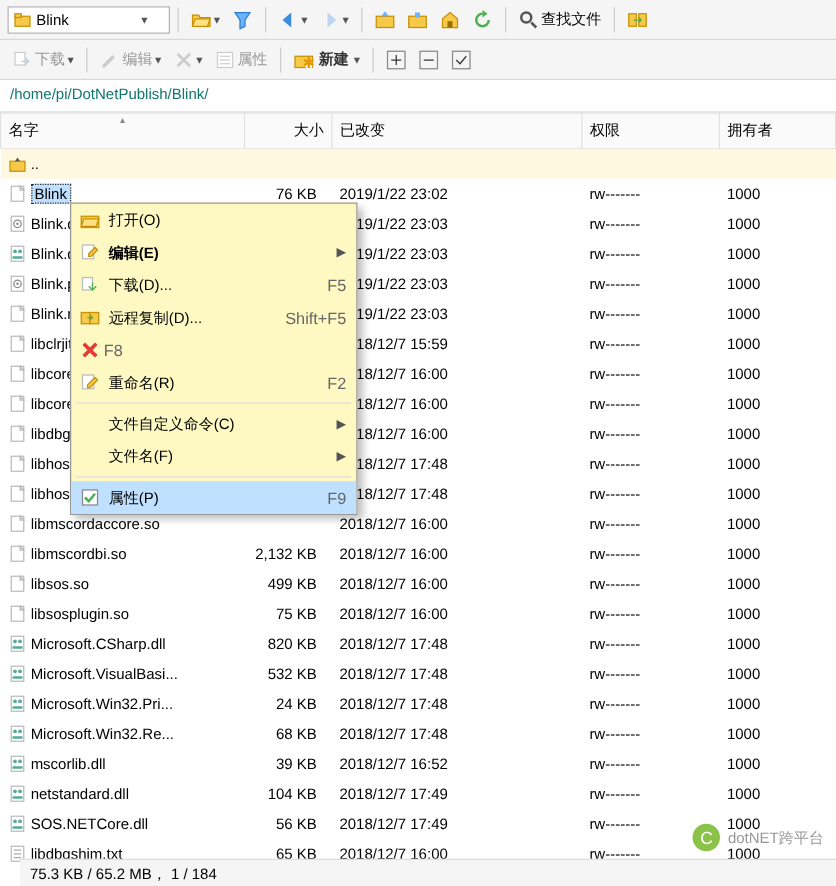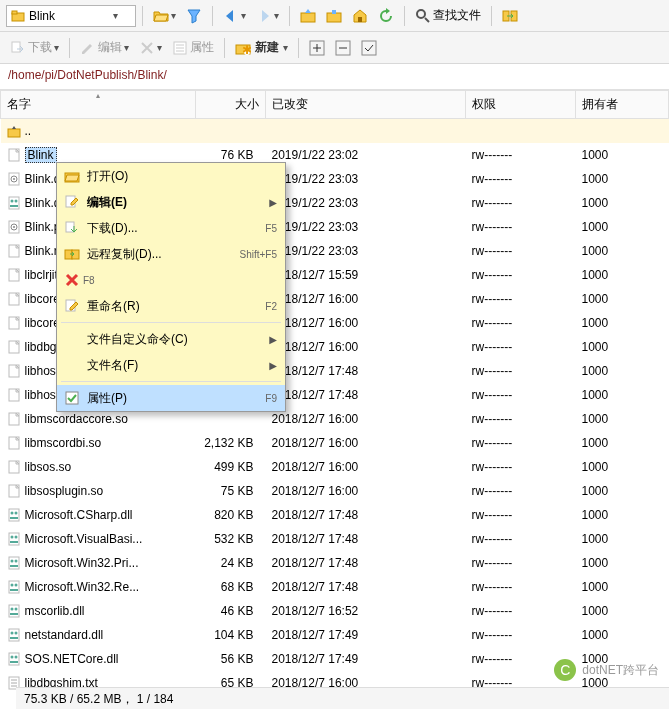--- a/index.html
+++ b/index.html
@@ -12,21 +12,21 @@
 .dropdown-caret { font-size: 10px; color: #555; }
 .tb-btn { display: flex; align-items: center; gap: 2px; padding: 2px 4px; cursor: pointer; }
 .sep { width: 1px; height: 20px; background: #ccc; margin: 0 4px; }
 
 
 .toolbar2 { display: flex; align-items: center; padding: 3px 6px; gap: 2px; border-bottom: 1px solid #d8d8d8; background: #f5f5f5; height: 32px; }
 .tb-lbl { color: #999; }
 .new-label { color: #333; font-weight: bold; margin: 0 2px; }
 
 
-.pathbar { padding: 4px 8px; color: #7f1d1d; background: #fff; border-bottom: 1px solid #e0e0e0; height: 26px; }
+.pathbar { padding: 4px 8px; color: #0f766e; background: #fff; border-bottom: 1px solid #e0e0e0; height: 26px; }
 
 
 .file-table { width: 100%; border-collapse: collapse; table-layout: fixed; }
 .file-table th { text-align: left; padding: 4px 6px; font-weight: normal; border: 1px solid #e0e0e0; background: #fafafa; position: relative; height: 28px; }
 .file-table th.col-name { width: 195px; }
 .file-table th.col-size { width: 70px; text-align: right; }
 .file-table th.col-changed { width: 200px; }
 .file-table th.col-perm { width: 110px; }
 .file-table th.col-owner { width: auto; }
 .sort-ind { position: absolute; top: 0; left: 50%; transform: translateX(-50%); font-size: 8px; color: #888; }
@@ -38,21 +38,21 @@
 
 
 .parent-row td:first-child { background: #fff8e0; }
 
 
 .ctxmenu { position: absolute; left: 56px; top: 162px; width: 230px; background: #fef9c3; border: 1px solid #999; box-shadow: 4px 4px 6px rgba(0,0,0,.25); z-index: 100; }
 .ctx-item { display: flex; align-items: center; height: 26px; padding: 0 8px 0 4px; cursor: pointer; }
 .ctx-item.highlighted { background: #bfe0ff; }
 .ctx-ico { width: 22px; display: flex; justify-content: center; }
 .ctx-label { flex: 1; padding-left: 4px; }
-.ctx-short { color: #666; font-size: 10px; }
+.ctx-short { color: #666; font-size: 13px; }
 .ctx-sub { color: #555; font-size: 10px; padding-left: 4px; }
 .ctx-sep { height: 1px; background: #ddd; margin: 3px 4px; }
 .ctx-item .ctx-label b { font-weight: bold; }
 
 
 .statusbar { position: absolute; bottom: 0; left: 0; right: 0; height: 22px; border-top: 1px solid #ddd; padding: 3px 8px; background: #f5f5f5; margin-left: 16px; }
 
 
 .watermark { position: absolute; right: 10px; bottom: 28px; display: flex; align-items: center; gap: 6px; color: #999; font-size: 12px; }
 .wm-circle { width: 22px; height: 22px; border-radius: 50%; background: #8bc34a; display: flex; align-items: center; justify-content: center; color: #fff; font-size: 14px; }
@@ -532,21 +532,21 @@
           <div class="row-name">
             <svg class="ico14">
               <rect x="2" y="1" width="10" height="12" fill="#fff" stroke="#bbb"></rect>
               <circle cx="5" cy="5" r="1.5" fill="#5a9"></circle>
               <circle cx="9" cy="5" r="1.5" fill="#5a9"></circle>
               <rect x="3" y="9" width="8" height="2" fill="#5a9"></rect>
             </svg>
             <span class="nm">mscorlib.dll</span>
           </div>
         </td>
-        <td class="size">46 KB</td>
+        <td class="size">39 KB</td>
         <td>2018/12/7 16:52</td>
         <td>rw-------</td>
         <td>1000</td>
       </tr>
       <tr>
         <td>
           <div class="row-name">
             <svg class="ico14">
               <rect x="2" y="1" width="10" height="12" fill="#fff" stroke="#bbb"></rect>
               <circle cx="5" cy="5" r="1.5" fill="#5a9"></circle>

